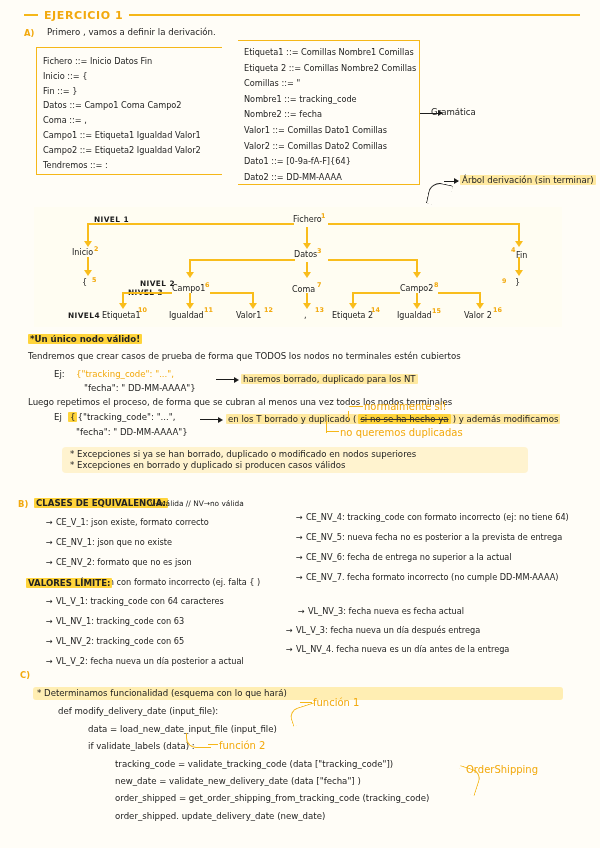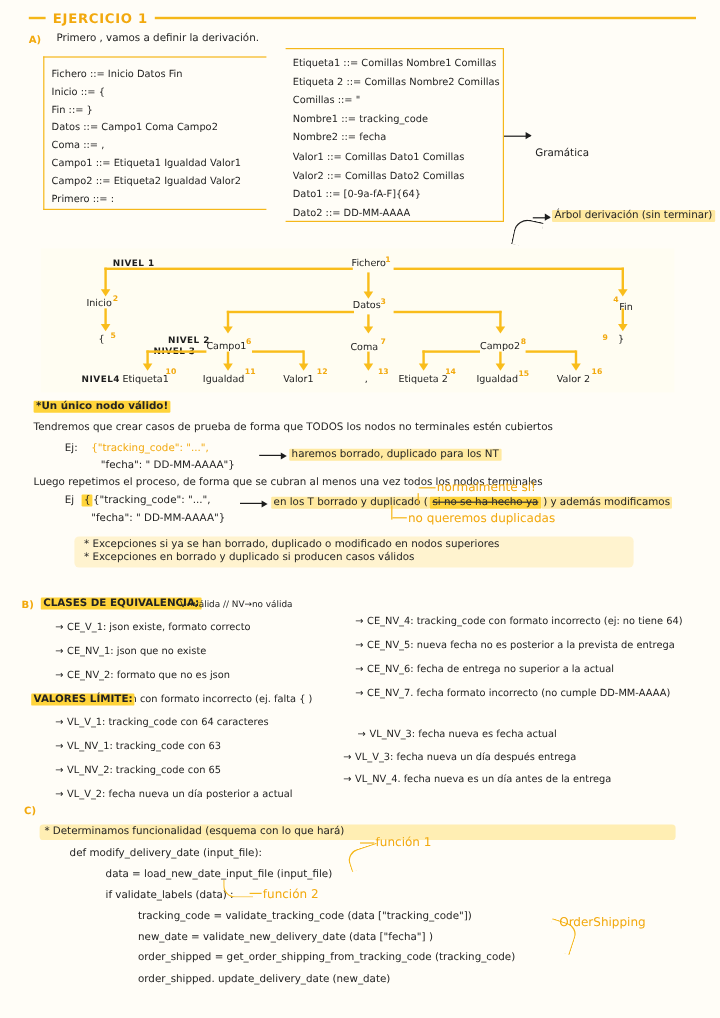--- a/index.html
+++ b/index.html
@@ -49,21 +49,21 @@
   .gline{font-size:8.2px;line-height:1.0;color:#232323;white-space:nowrap;}
   #grammar-box-left .gline{margin:0 0 6.6px 6px;}
   #grammar-box-left{padding-top:9px;box-sizing:border-box;}
   #grammar-box-right{padding-top:7px;box-sizing:border-box;}
   #grammar-box-right .gline{margin:0 0 7.4px 6px;}
 
   
   #gram-arrow{left:420px;top:113px;width:22px;height:1.4px;background:#1d1d1d;}
   #gram-arrow::after{content:"";position:absolute;right:-1px;top:-2.6px;
     border-left:5px solid #1d1d1d;border-top:3px solid transparent;border-bottom:3px solid transparent;}
-  #gram-label{left:446px;top:108px;margin-top:16px;}
+  #gram-label{left:431px;top:108px;}
 
   #arbol-arrow{left:444px;top:181px;width:14px;height:1.4px;background:#1d1d1d;}
   #arbol-arrow::after{content:"";position:absolute;right:-1px;top:-2.6px;
     border-left:5px solid #1d1d1d;border-top:3px solid transparent;border-bottom:3px solid transparent;}
   #arbol-curve{left:428px;top:183px;width:22px;height:22px;
     border-left:1.4px solid #1d1d1d;border-top:1.4px solid #1d1d1d;
     border-radius:12px 0 0 0;transform:rotate(12deg);}
   #arbol-label{left:460px;top:176px;}
 
   
@@ -104,21 +104,21 @@
   <div class="abs tx" style="left:47px;top:28px;">Primero , vamos a definir la derivación.</div>
 
   <div class="abs" id="grammar-box-left">
     <div class="gline">Fichero ::= Inicio  Datos Fin</div>
     <div class="gline">Inicio ::= {</div>
     <div class="gline">Fin ::= }</div>
     <div class="gline">Datos ::=  Campo1 Coma Campo2</div>
     <div class="gline">Coma ::= ,</div>
     <div class="gline">Campo1 ::=  Etiqueta1  Igualdad  Valor1</div>
     <div class="gline">Campo2 ::=  Etiqueta2  Igualdad  Valor2</div>
-    <div class="gline">Primero ::=  :</div>
+    <div class="gline">Tendremos ::=  :</div>
   </div>
 
   <div class="abs" id="grammar-box-right">
     <div class="gline">Etiqueta1 ::= Comillas  Nombre1  Comillas</div>
     <div class="gline">Etiqueta 2 ::= Comillas  Nombre2  Comillas</div>
     <div class="gline">Comillas ::=  "</div>
     <div class="gline">Nombre1 ::=  tracking_code</div>
     <div class="gline">Nombre2 ::= fecha</div>
     <div class="gline">Valor1 ::= Comillas  Dato1  Comillas</div>
     <div class="gline">Valor2 ::=  Comillas  Dato2  Comillas</div>

